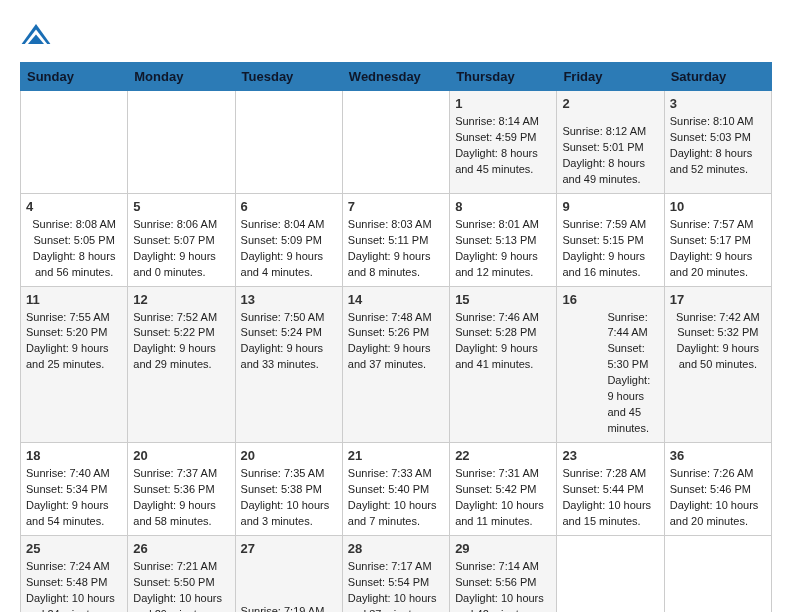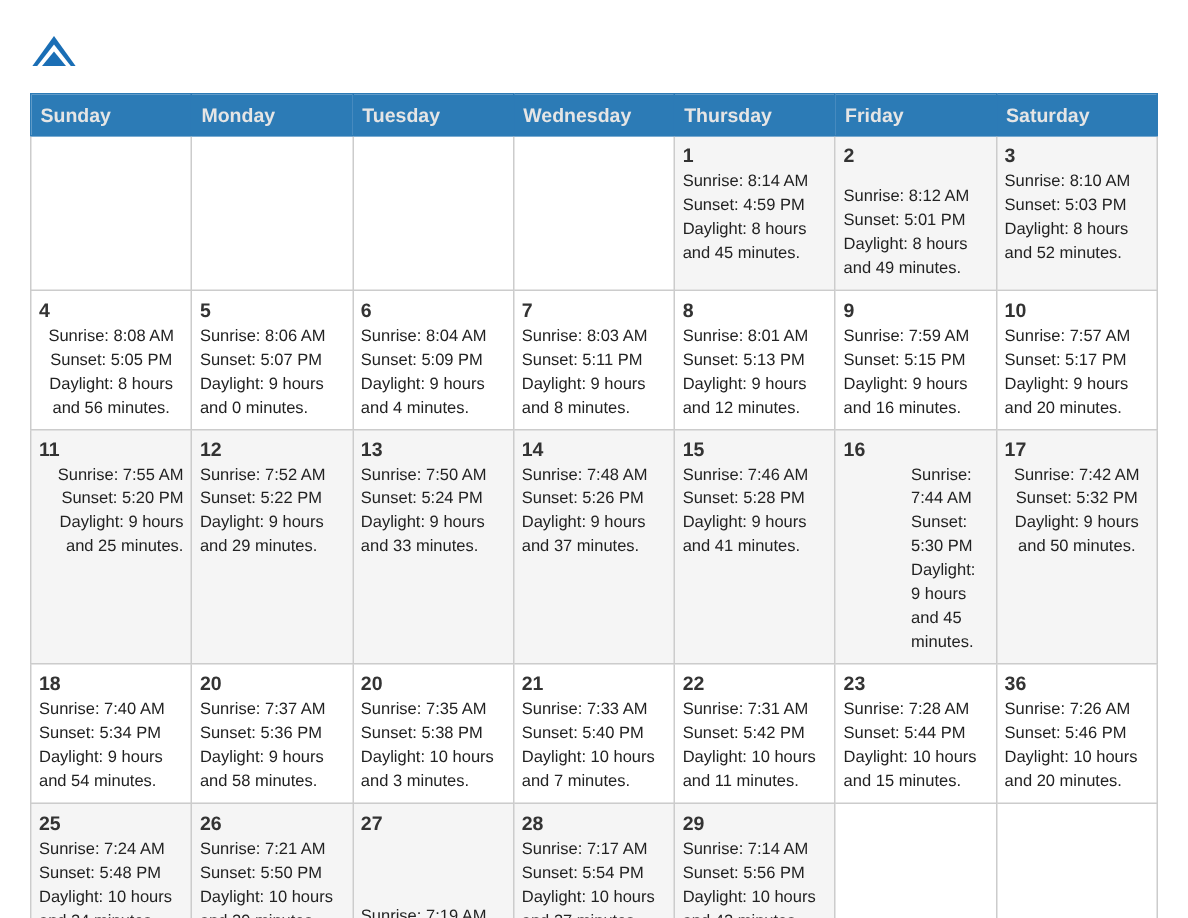--- a/index.html
+++ b/index.html
@@ -52,21 +52,21 @@
       font-size: 16px;
       color: #333;
     }
     table {
       width: 100%;
       border-collapse: collapse;
       table-layout: fixed;
     }
     thead th {
       background-color: #2c7bb6;
-      color: #e5e5e5;
+      color: #0f172a;
       text-align: left;
       padding: 6px 6px;
       font-size: 13px;
       font-weight: bold;
       border: 1px solid #2c7bb6;
     }
     tbody td {
       vertical-align: top;
       border: 1px solid #ccc;
       padding: 5px 5px;
@@ -201,21 +201,21 @@
           <span class="day-number">10</span>
           <div class="day-info" style="white-space: pre-line;">Sunrise: 7:57 AM
 Sunset: 5:17 PM
 Daylight: 9 hours
 and 20 minutes.</div>
         </td>
       </tr>
       <tr>
         <td>
           <span class="day-number">11</span>
-          <div class="day-info" style="white-space: pre-line; text-align: right;">Sunrise: 7:55 AM
+          <div class="day-info" style="white-space: pre-line;">Sunrise: 7:55 AM
 Sunset: 5:20 PM
 Daylight: 9 hours
 and 25 minutes.</div>
         </td>
         <td>
           <span class="day-number">12</span>
           <div class="day-info" style="white-space: pre-line;">Sunrise: 7:52 AM
 Sunset: 5:22 PM
 Daylight: 9 hours
 and 29 minutes.</div>

